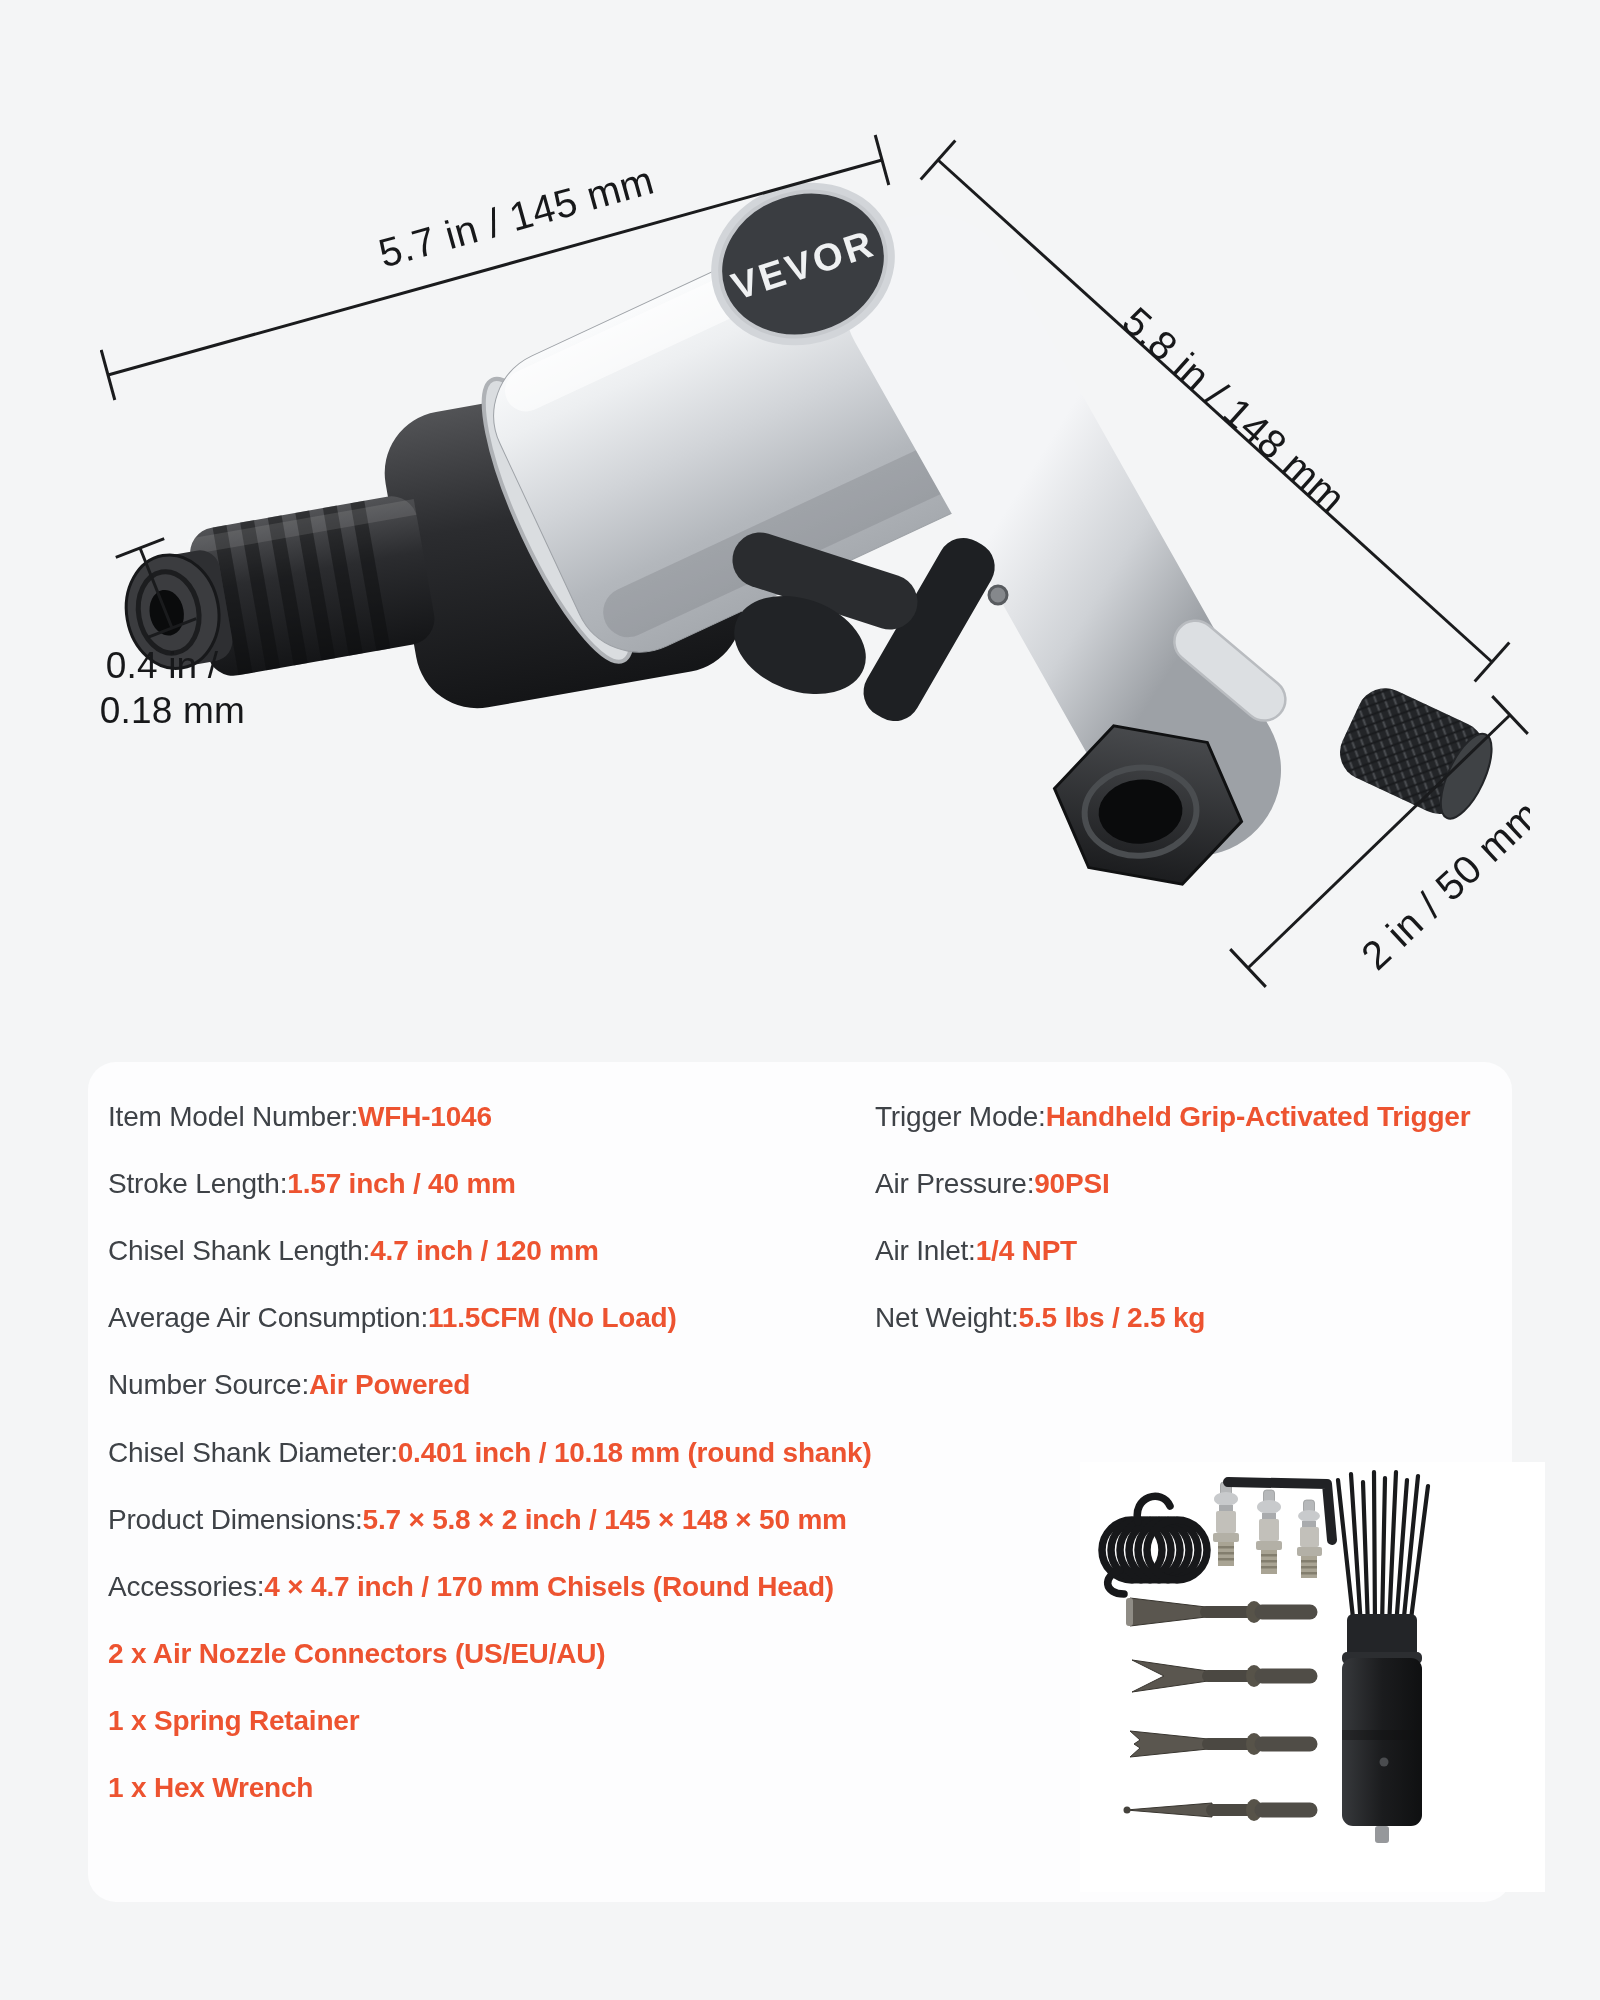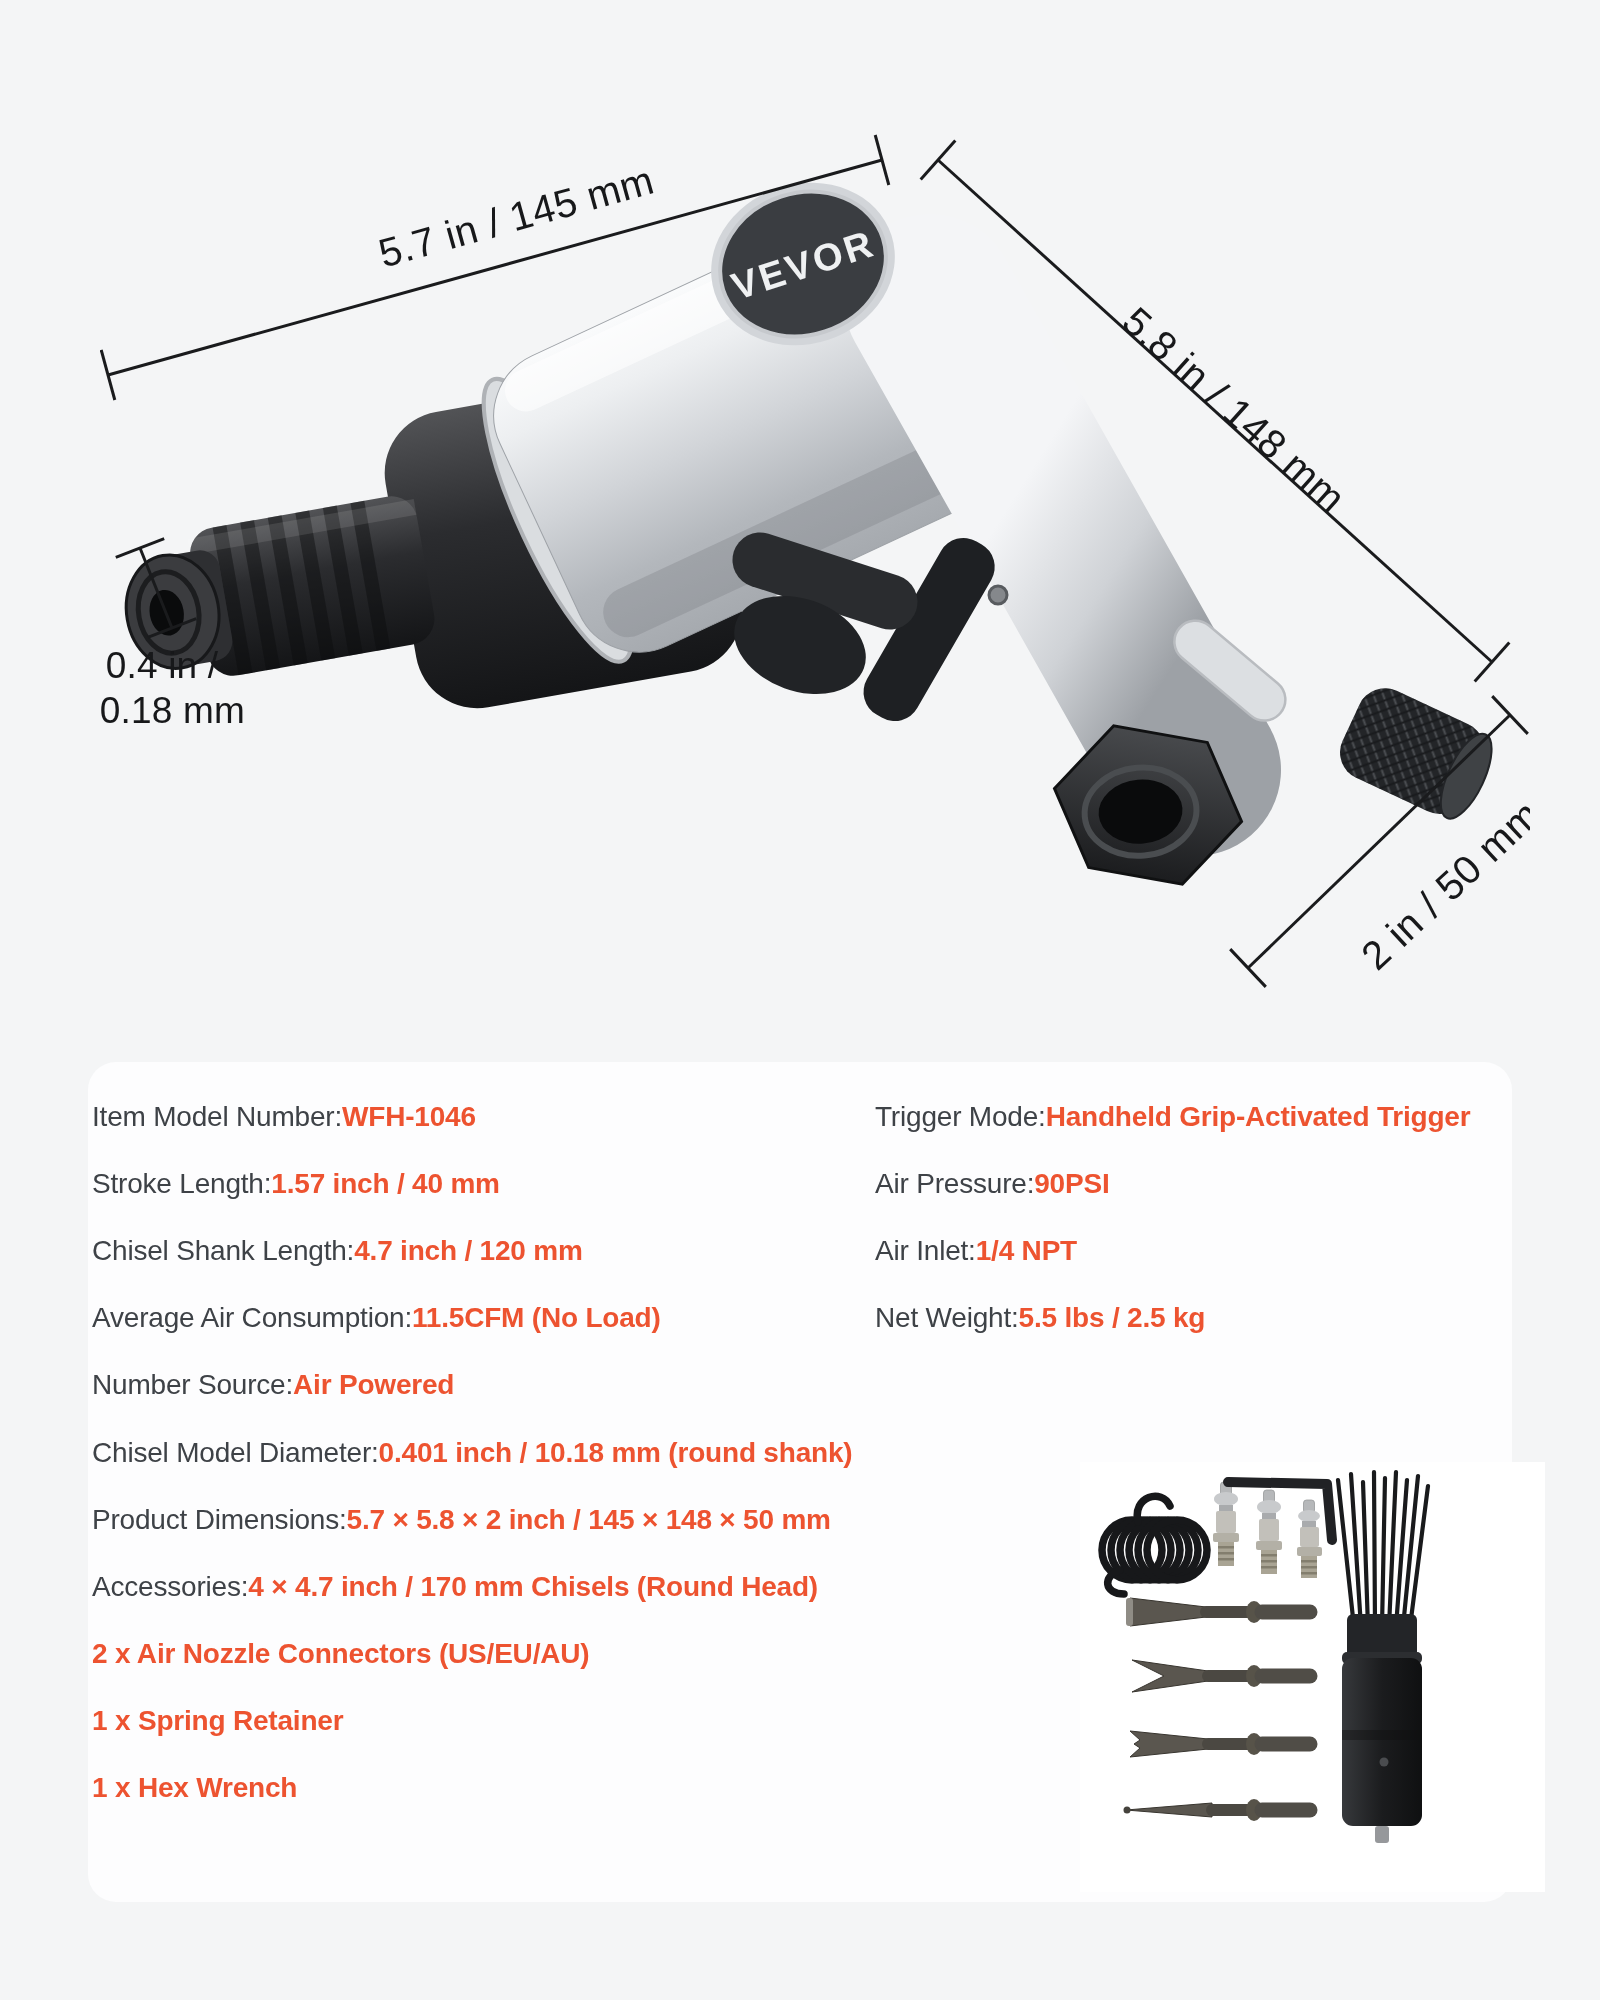--- a/index.html
+++ b/index.html
@@ -19,21 +19,21 @@
   }
   .hero{position:absolute;left:100px;top:130px;width:1430px;height:870px;}
   .dim-text{fill:var(--dim);font-size:40px;font-weight:500;letter-spacing:.5px;}
   .dim-text-sm{fill:var(--dim);font-size:37px;font-weight:500;letter-spacing:.2px;}
   .dim-line{stroke:#1A1B1D;stroke-width:3;fill:none;}
   .panel{
     position:absolute;left:88px;top:1062px;width:1424px;height:840px;
     background:var(--panel);border-radius:28px;
   }
   .spec-col{position:absolute;top:21px;}
-  .spec-col.left{left:4px;}
+  .spec-col.left{left:20px;}
   .spec-col.right{left:787px;text-align:center;}
   .spec-row{
     height:67.2px;display:flex;align-items:center;white-space:nowrap;
     font-size:28px;letter-spacing:-0.2px;
   }
   .spec-row .lbl{color:var(--label);font-weight:400;}
   .spec-row .val{color:var(--accent);font-weight:700;}
   .accessories{position:absolute;left:992px;top:400px;width:465px;height:430px;}
   .badge-text{fill:#EFF1F2;font-size:38px;font-weight:700;letter-spacing:3px;}
 </style>
@@ -187,21 +187,21 @@
     <span class="lbl">Average Air Consumption: </span>
           <span class="val">11.5CFM (No Load)</span>
   </div>
 
   <div class="spec-row">
     <span class="lbl">Number Source: </span>
           <span class="val">Air Powered</span>
   </div>
 
   <div class="spec-row">
-    <span class="lbl">Chisel Model Diameter: </span>
+    <span class="lbl">Chisel Shank Diameter: </span>
           <span class="val">0.401 inch / 10.18 mm (round shank)</span>
   </div>
 
   <div class="spec-row">
     <span class="lbl">Product Dimensions: </span>
           <span class="val">5.7 × 5.8 × 2 inch / 145 × 148 × 50 mm</span>
   </div>
 
   <div class="spec-row">
     <span class="lbl">Accessories: </span>

